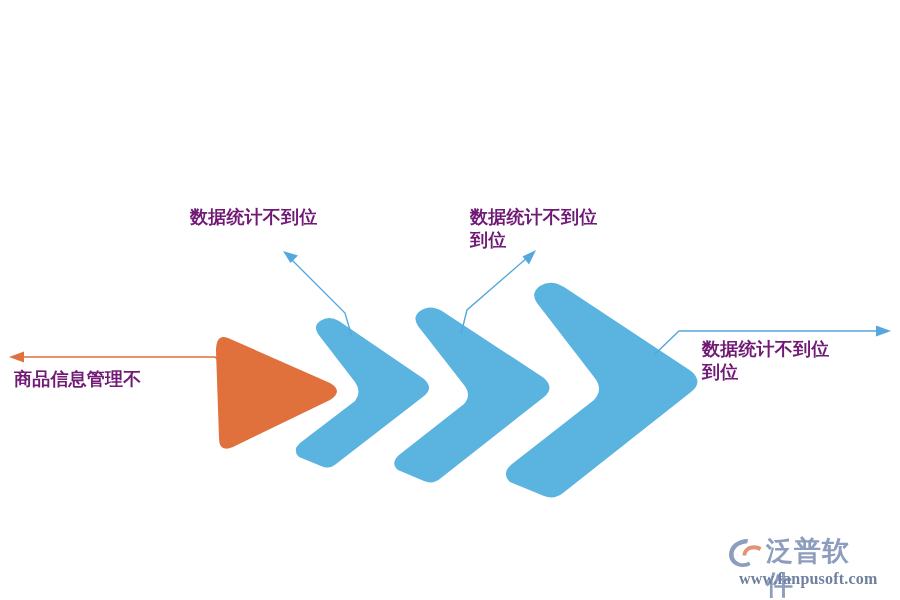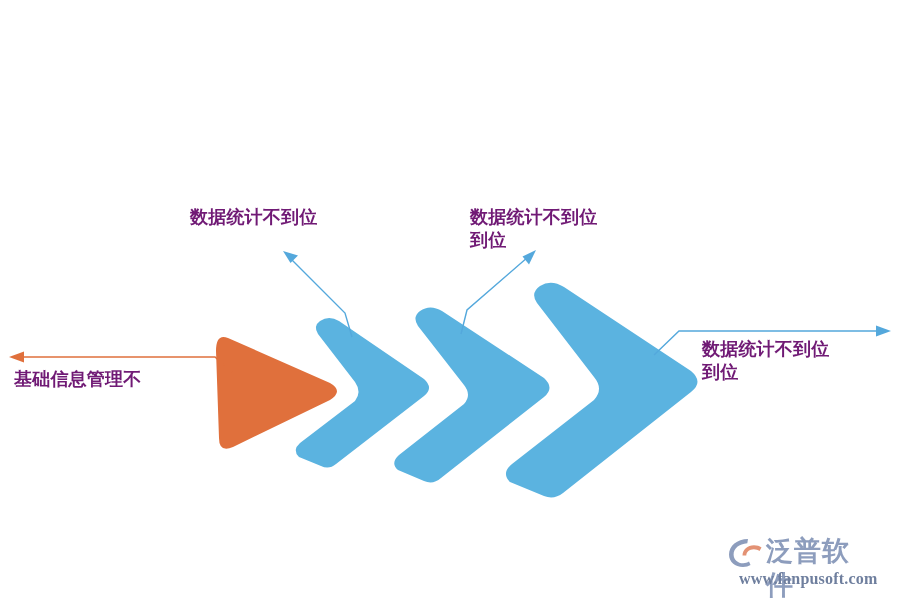--- a/index.html
+++ b/index.html
@@ -143,21 +143,21 @@
       <path d="M 536 250 L 529 264.5 L 522.5 256.5 Z" fill="#54A8DC"></path>
     </g>
 
     <g>
       <path d="M 654 355 L 679 331 L 880 331" fill="none" stroke="#54A8DC" stroke-width="1.4"></path>
       <path d="M 891 331 L 876 325.5 L 876 336.5 Z" fill="#54A8DC"></path>
     </g>
 
   </svg>
 
-  <div class="label" id="label-left">基础信息管理不</div>
+  <div class="label" id="label-left">商品信息管理不</div>
 
   <div class="label" id="label-stat">数据统计不到位</div>
 
   <div class="label" id="label-base">数据统计不到位
 到位</div>
 
   <div class="label" id="label-goods">数据统计不到位
 到位</div>
 
   <div id="logo">

